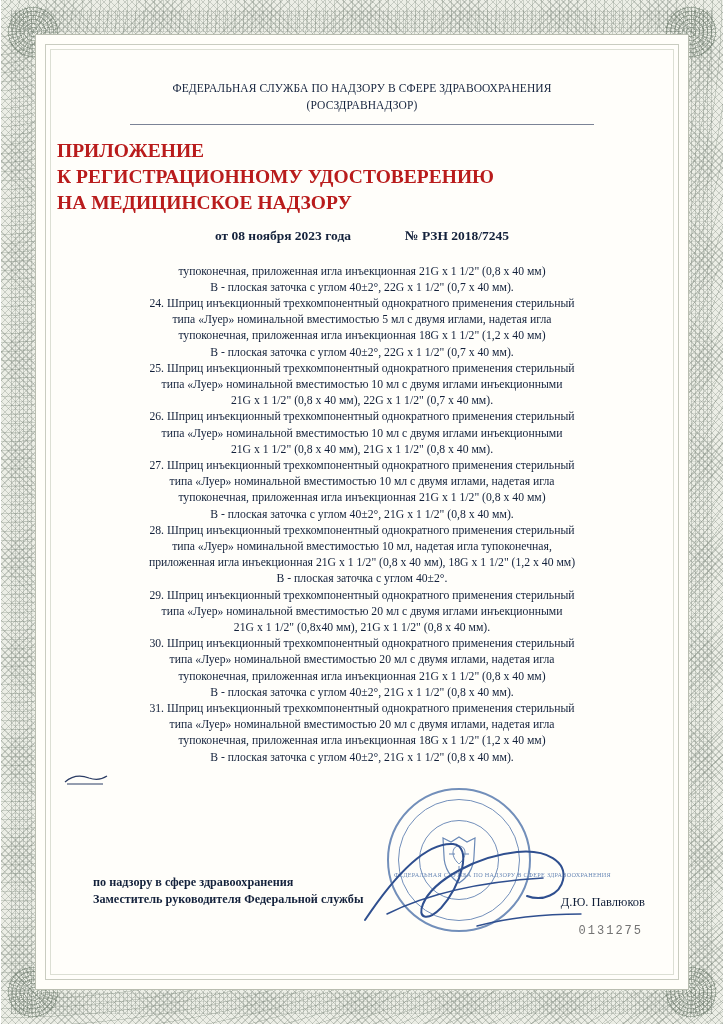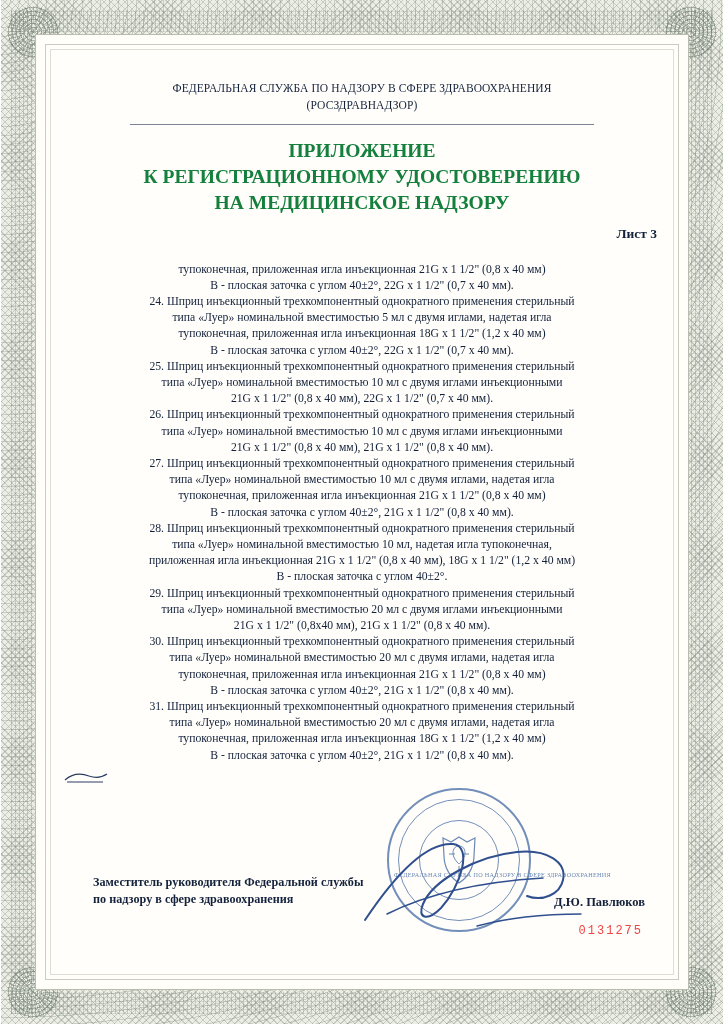--- a/index.html
+++ b/index.html
@@ -90,26 +90,25 @@
   }
   .agency .l2 { display: block; }
 
   .rule {
     width: 76%;
     margin: 11px auto 0 auto;
     border-top: 1px solid #7b8396;
   }
 
   .title {
-    text-align: center;
     font-weight: bold;
     font-size: 19.5px;
     line-height: 1.32;
     margin-top: 13px;
-    color: #15803d;
+    color: #b91c1c;
   }
   .title .t2 { display: block; }
   .title .t3 { display: block; }
 
   .meta {
     display: flex;
     justify-content: center;
     gap: 54px;
     margin-top: 12px;
     font-weight: bold;
@@ -154,31 +153,31 @@
     left: 36px;
     bottom: 52px;
     font-weight: bold;
     font-size: 12.2px;
     line-height: 1.4;
   }
   .sign-name {
     position: absolute;
     right: 22px;
     bottom: 50px;
-    font-weight: bold;
+    font-weight: normal;
     font-size: 12.5px;
   }
   .doc-number {
     position: absolute;
     right: 24px;
     bottom: 22px;
     font-family: "Liberation Mono", monospace;
     font-size: 12px;
     letter-spacing: 2px;
-    color: #ef4444;
+    color: #737373;
   }
 
   .stamp {
     position: absolute;
     left: 330px;
     bottom: 28px;
     width: 140px;
     height: 140px;
     border-radius: 50%;
     border: 2px solid #4a6fa8;
@@ -253,22 +252,25 @@
     </div>
 
     <div class="rule"></div>
 
     <div class="title">
       <span>ПРИЛОЖЕНИЕ</span>
       <span class="t2">К РЕГИСТРАЦИОННОМУ УДОСТОВЕРЕНИЮ</span>
       <span class="t3">НА МЕДИЦИНСКОЕ НАДЗОРУ</span>
     </div>
 
-
-    <div class="sheet">Лист  3</div>
+    <div class="meta">
+      <span>от  08 ноября 2023 года</span>
+      <span>№  РЗН 2018/7245</span>
+    </div>
+
 
     <div class="body">
       <p>тупоконечная, приложенная игла инъекционная 21G x 1 1/2" (0,8 х 40 мм)
 В - плоская заточка с углом 40±2°, 22G х 1 1/2" (0,7 х 40 мм).
 24. Шприц инъекционный трехкомпонентный однократного применения стерильный
 типа «Луер» номинальной вместимостью 5 мл с двумя иглами, надетая игла
 тупоконечная, приложенная игла инъекционная 18G x 1 1/2" (1,2 х 40 мм)
 В - плоская заточка с углом 40±2°, 22G х 1 1/2" (0,7 х 40 мм).
 25. Шприц инъекционный трехкомпонентный однократного применения стерильный
 типа «Луер» номинальной вместимостью 10 мл с двумя иглами инъекционными
@@ -316,22 +318,22 @@
       </div>
 
       <svg class="signature-ink" viewBox="0 0 260 120">
         <path d="M8 98 C40 50, 70 20, 96 22 C116 24, 104 64, 84 86 C70 100, 60 96, 66 82
                  C76 58, 120 34, 160 30 C190 27, 210 40, 206 58 C203 72, 186 80, 170 74" fill="none" stroke="#2f4f8f" stroke-width="2" stroke-linecap="round"></path>
         <path d="M30 92 C70 72, 120 60, 186 56" fill="none" stroke="#2f4f8f" stroke-width="1.6" stroke-linecap="round"></path>
         <path d="M120 104 C150 96, 182 92, 224 92" fill="none" stroke="#2f4f8f" stroke-width="1.4" stroke-linecap="round"></path>
       </svg>
 
       <div class="sign-title">
+        <div>по надзору в сфере здравоохранения</div>
         <div>Заместитель руководителя Федеральной службы</div>
-        <div>по надзору в сфере здравоохранения</div>
       </div>
 
       <div class="sign-name">Д.Ю. Павлюков</div>
       <div class="doc-number">0131275</div>
     </div>
 
   </div>
 </div>
 
 </body></html>

